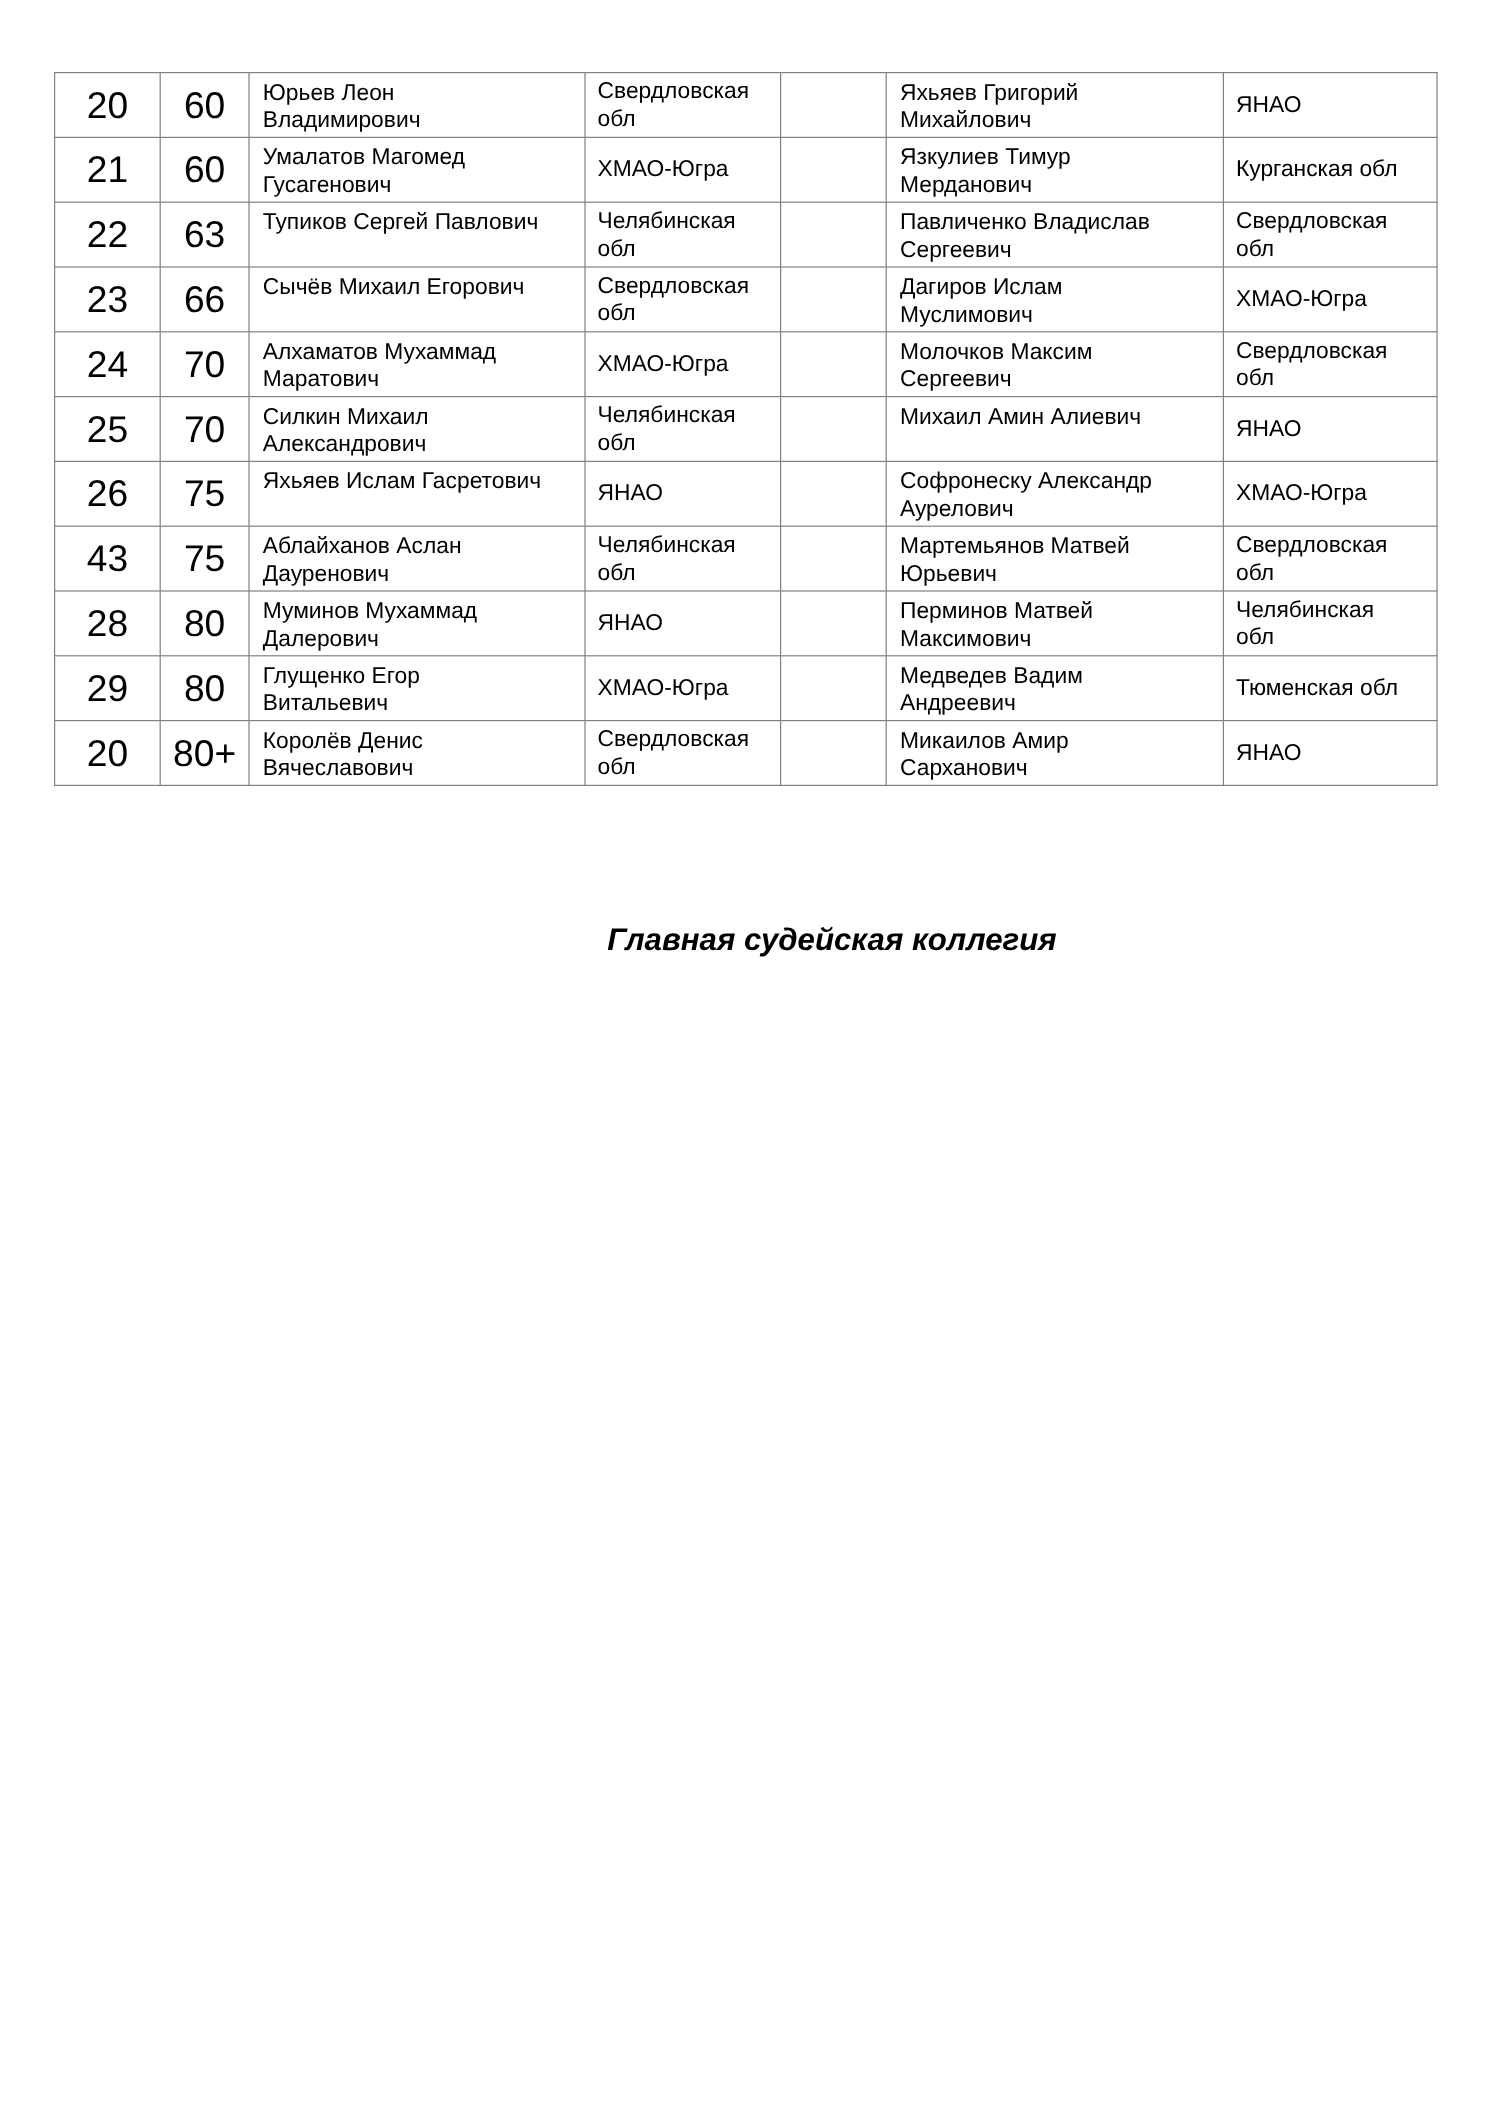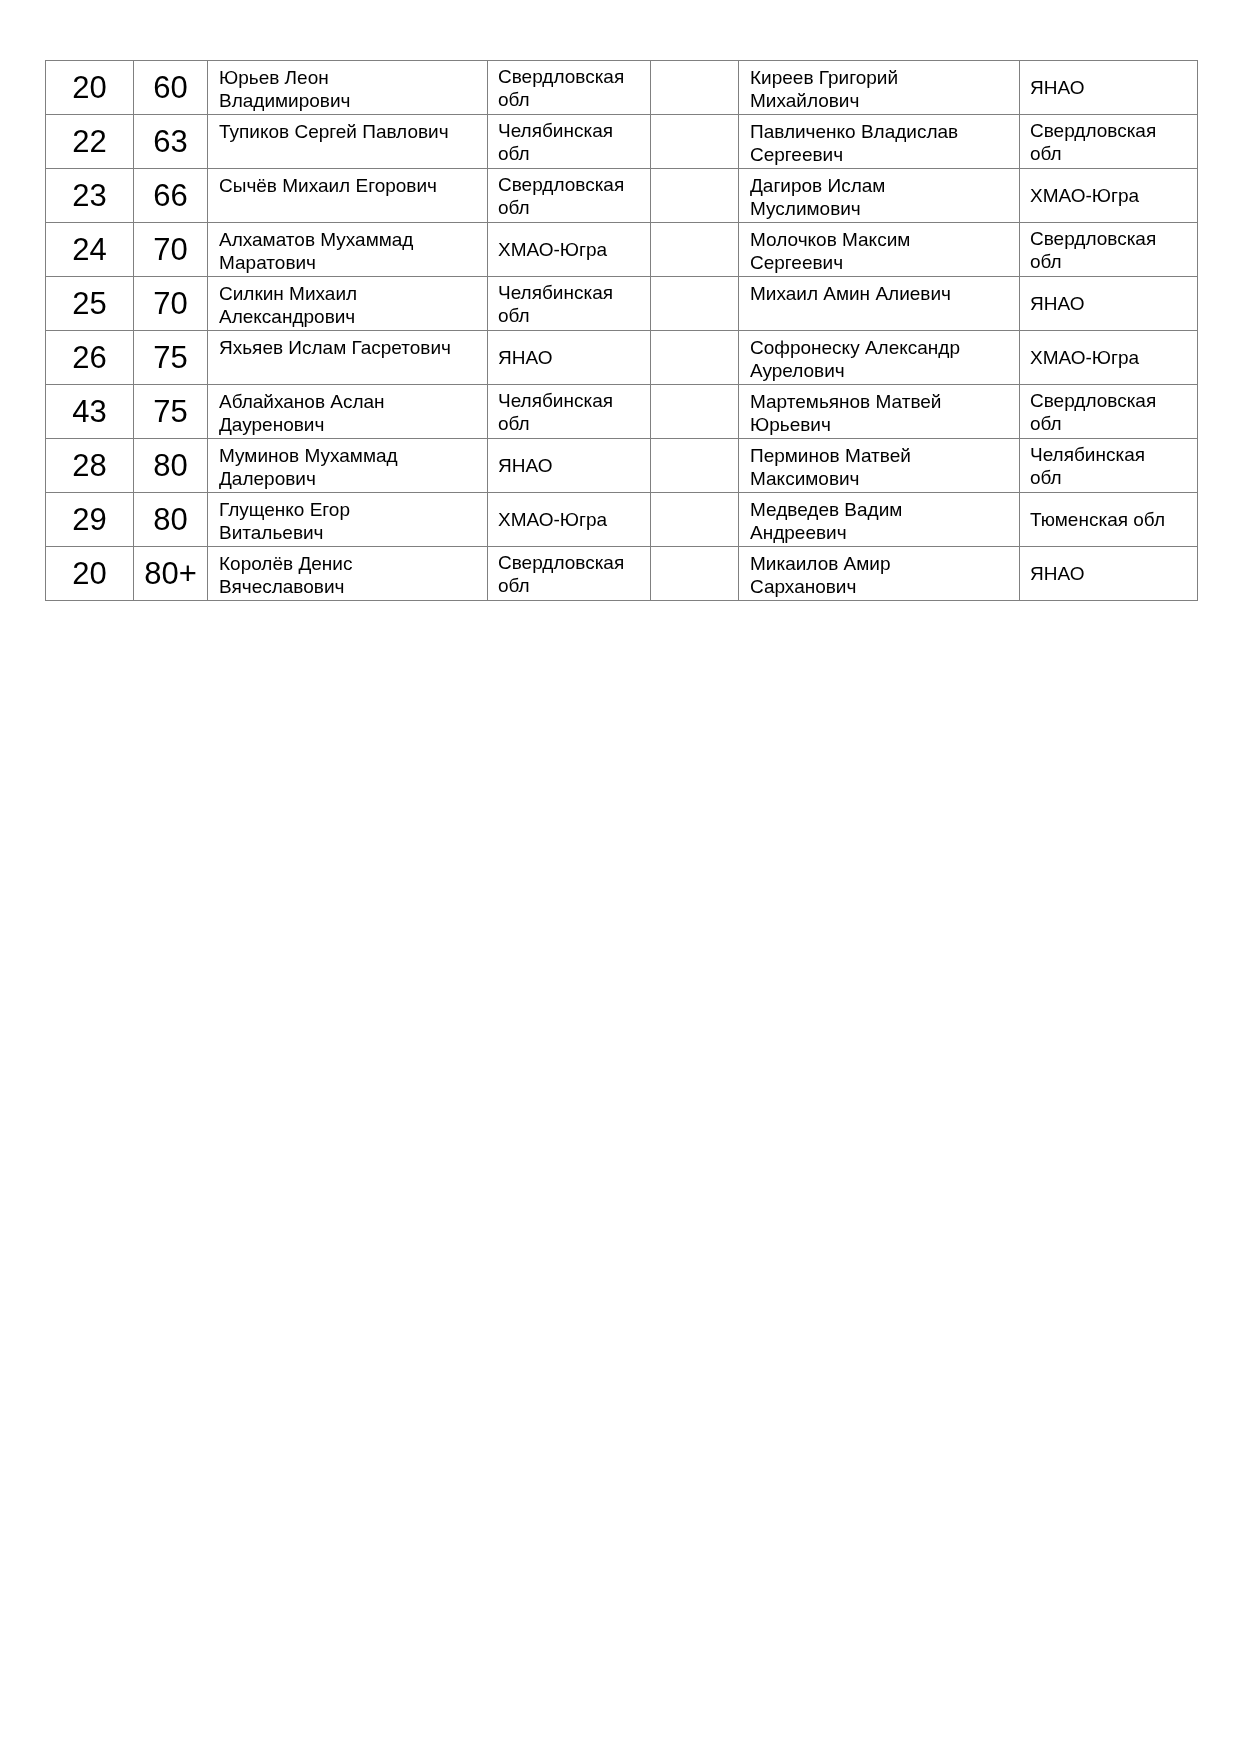--- a/index.html
+++ b/index.html
@@ -73,23 +73,34 @@
     </colgroup>
     <tbody>
       <tr>
         <td class="c-num">20</td>
         <td class="c-num">60</td>
         <td class="c-name">Юрьев Леон
 Владимирович</td>
         <td class="c-reg">Свердловская
 обл</td>
         <td class="c-empty"></td>
-        <td class="c-name">Киреев Григорий
+        <td class="c-name">Яхьяев Григорий
 Михайлович</td>
         <td class="c-reg">ЯНАО</td>
+      </tr>
+      <tr>
+        <td class="c-num">21</td>
+        <td class="c-num">60</td>
+        <td class="c-name">Умалатов Магомед
+Гусагенович</td>
+        <td class="c-reg">ХМАО-Югра</td>
+        <td class="c-empty"></td>
+        <td class="c-name">Язкулиев Тимур
+Мерданович</td>
+        <td class="c-reg">Курганская обл</td>
       </tr>
       <tr>
         <td class="c-num">22</td>
         <td class="c-num">63</td>
         <td class="c-name">Тупиков Сергей Павлович</td>
         <td class="c-reg">Челябинская
 обл</td>
         <td class="c-empty"></td>
         <td class="c-name">Павличенко Владислав
 Сергеевич</td>
@@ -184,14 +195,15 @@
         <td class="c-reg">Свердловская
 обл</td>
         <td class="c-empty"></td>
         <td class="c-name">Микаилов Амир
 Сарханович</td>
         <td class="c-reg">ЯНАО</td>
       </tr>
     </tbody>
   </table>
 
+  <div class="heading">Главная судейская коллегия</div>
 
 </div>
 
 </body></html>

